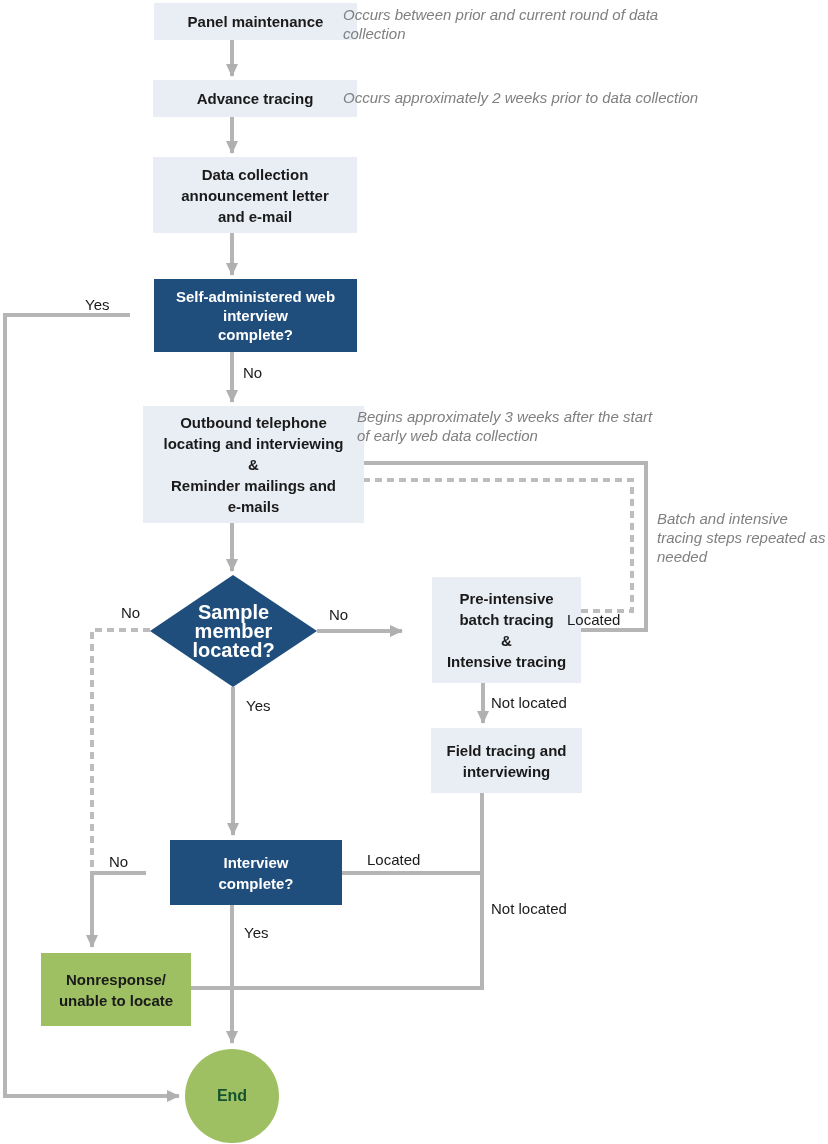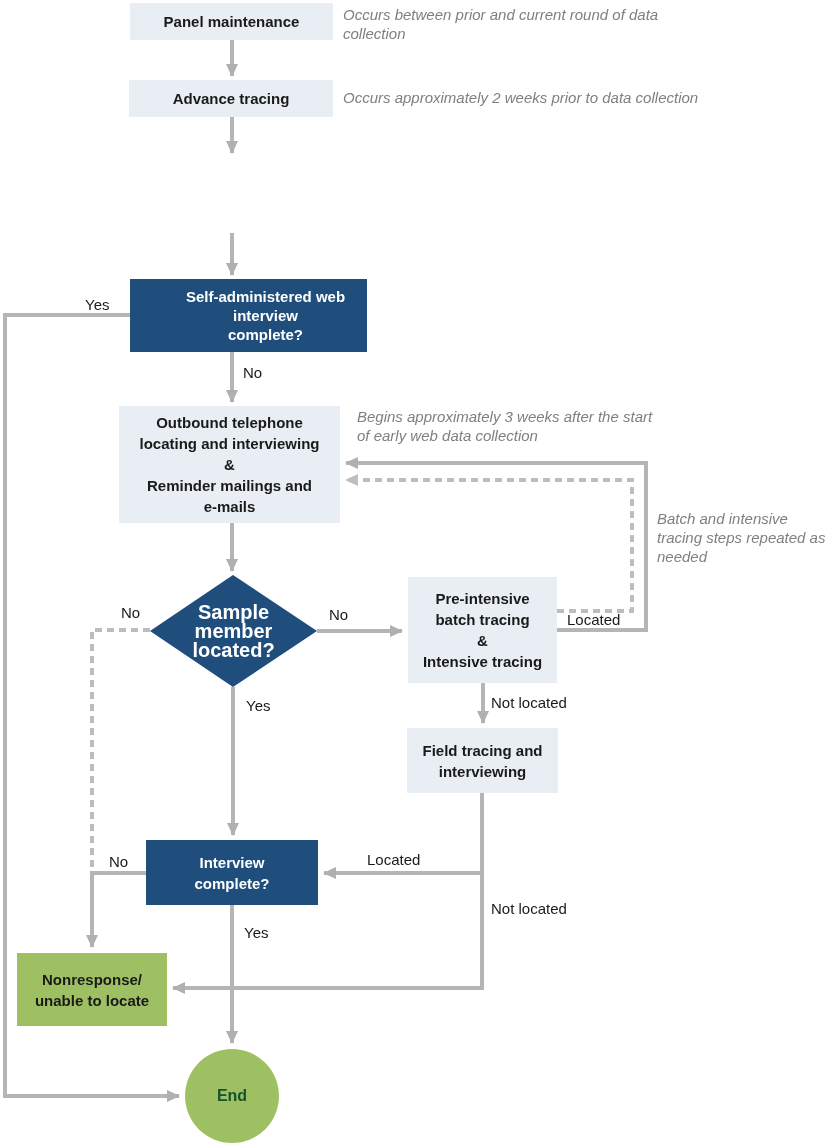--- a/index.html
+++ b/index.html
@@ -5,20 +5,21 @@
   html,body{margin:0;padding:0;background:#fff;}
   #canvas{
     position:relative;width:828px;height:1144px;background:#ffffff;overflow:hidden;
     font-family:"Liberation Sans",sans-serif;
   }
   #wires{position:absolute;left:0;top:0;width:828px;height:1144px;}
   .box{
     position:absolute;display:flex;flex-direction:column;justify-content:center;align-items:center;
     background:#e9eef5;color:#1a1a1a;font-weight:bold;font-size:15px;line-height:21px;
     text-align:center;
+    margin-left:24px;
   }
   .box.dark{background:#1f4e7c;color:#ffffff;}
   .box.green{background:#9ec063;color:#1a1a1a;}
   .circle{
     position:absolute;border-radius:50%;background:#9ec063;color:#14532d;
     display:flex;justify-content:center;align-items:center;font-weight:bold;font-size:16px;
   }
   .dtext{
     position:absolute;display:flex;flex-direction:column;justify-content:center;align-items:center;
     color:#ffffff;font-weight:bold;font-size:20px;line-height:19px;text-align:center;
@@ -67,22 +68,27 @@
   </svg>
 
   <div class="box" style="left:130px;top:3px;width:203px;height:37px;">
     <div>Panel maintenance</div>
   </div>
 
   <div class="box" style="left:129px;top:80px;width:204px;height:37px;">
     <div>Advance tracing</div>
   </div>
 
+  <div class="box" style="left:129px;top:157px;width:204px;height:76px;">
+    <div>Data collection</div>
+    <div>announcement letter</div>
+    <div>and e-mail</div>
+  </div>
 
-  <div class="box dark" style="left:130px;top:279px;width:203px;height:73px;line-height:19px;padding-left:34px;">
+  <div class="box dark" style="left:130px;top:279px;width:203px;height:73px;line-height:19px;">
     <div>Self-administered web</div>
     <div>interview</div>
     <div>complete?</div>
   </div>
 
   <div class="box" style="left:119px;top:406px;width:221px;height:117px;line-height:21px;">
     <div>Outbound telephone</div>
     <div>locating and interviewing</div>
     <div>&amp;</div>
     <div>Reminder mailings and</div>

